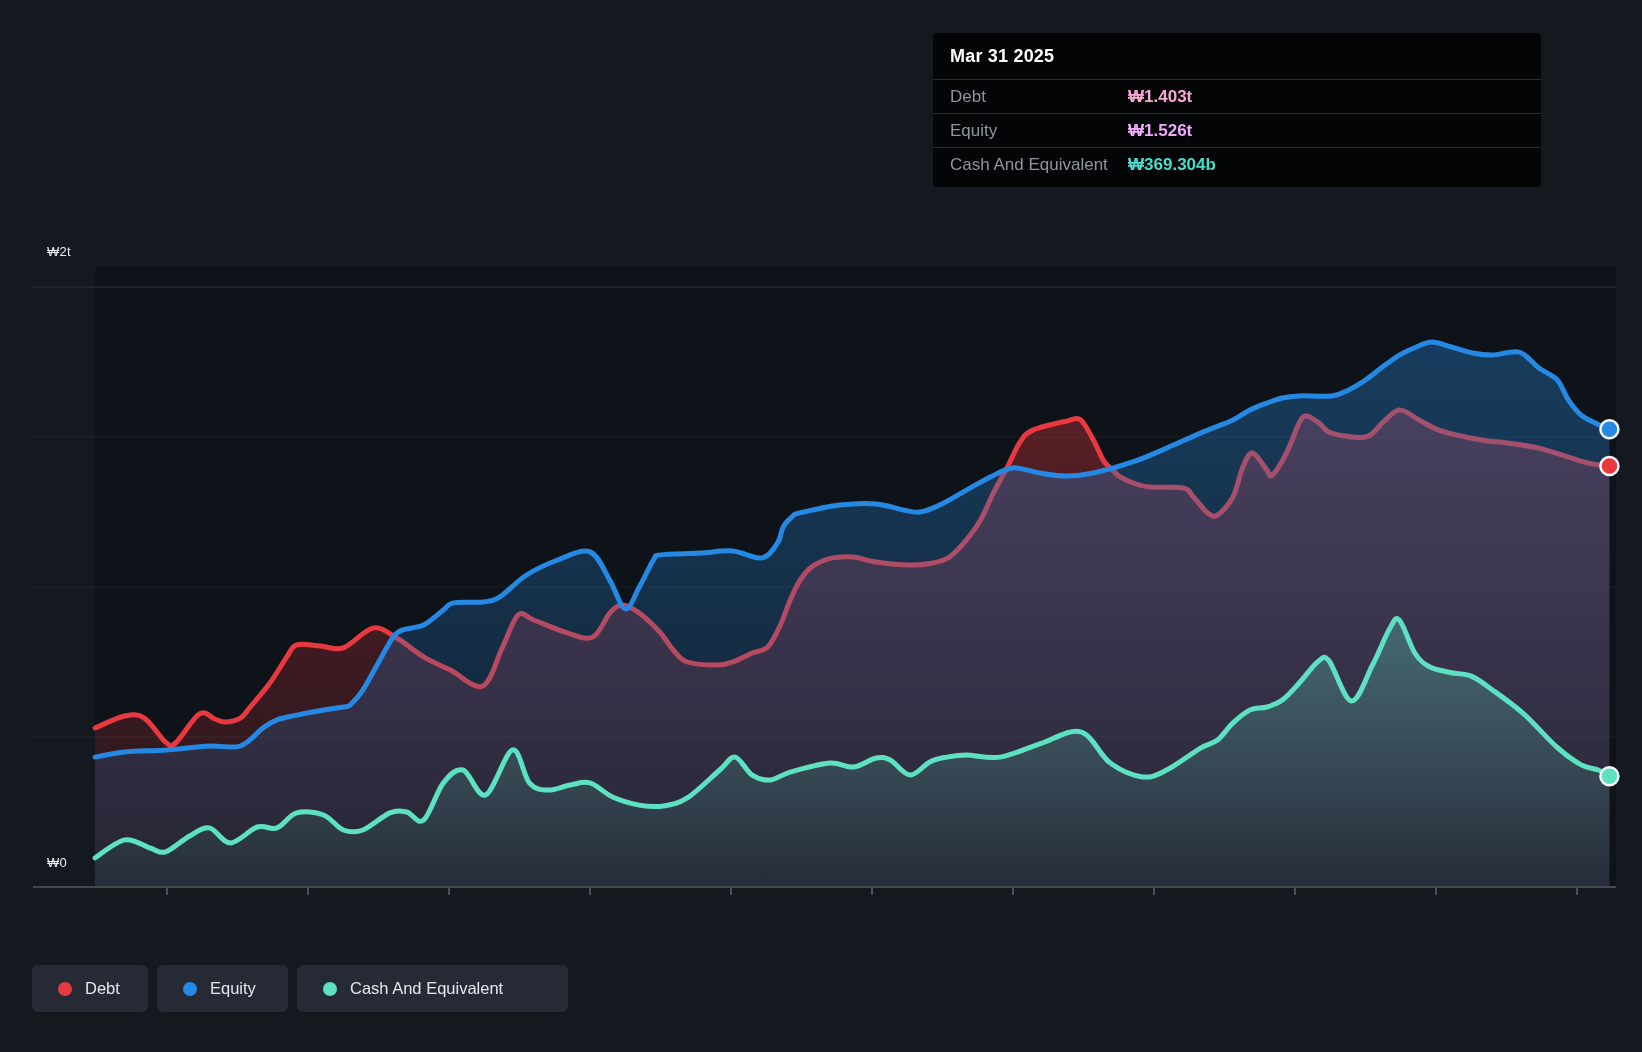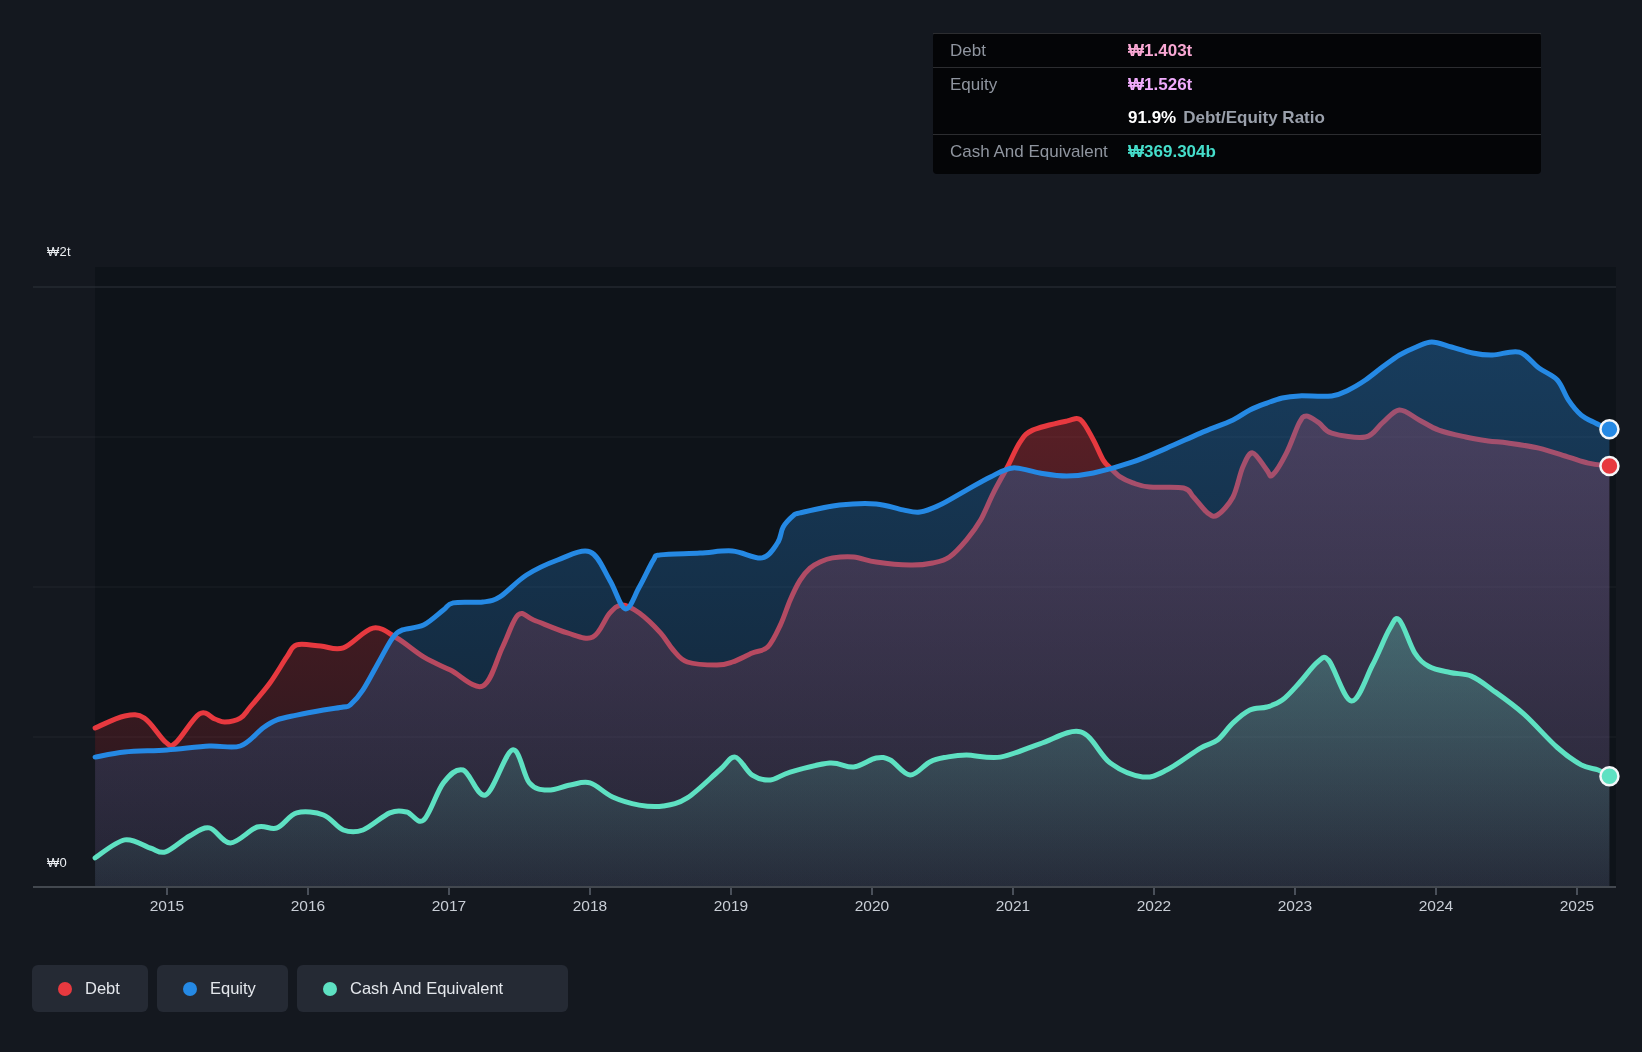--- a/index.html
+++ b/index.html
@@ -84,48 +84,30 @@
       <line x1="1436" y1="888" x2="1436" y2="895" stroke="#4a505a" stroke-width="2"></line>
       <line x1="1577" y1="888" x2="1577" y2="895" stroke="#4a505a" stroke-width="2"></line>
       <circle cx="1609.4300000000026" cy="466.1" r="9" fill="#e7393f" stroke="#f4f6f8" stroke-width="2.5"></circle>
       <circle cx="1609.4300000000026" cy="429.2" r="9" fill="#2589e4" stroke="#f4f6f8" stroke-width="2.5"></circle>
       <circle cx="1609.4300000000026" cy="776.21" r="9" fill="#5ee1c2" stroke="#f4f6f8" stroke-width="2.5"></circle>
     </svg>
 
   <div class="axis-label" style="left:47px;top:244px;">₩2t</div>
   <div class="axis-label" style="left:47px;top:855px;">₩0</div>
 
-  <div id="x-labels" style="position:absolute;left:0;top:897px;height:22px;width:1642px;">
-      <div class="year" style="left: 127px;">2015</div>
-      <div class="year" style="left: 268px;">2016</div>
-      <div class="year" style="left: 409px;">2017</div>
-      <div class="year" style="left: 550px;">2018</div>
-      <div class="year" style="left: 691px;">2019</div>
-      <div class="year" style="left: 832px;">2020</div>
-      <div class="year" style="left: 973px;">2021</div>
-      <div class="year" style="left: 1114px;">2022</div>
-      <div class="year" style="left: 1255px;">2023</div>
-      <div class="year" style="left: 1396px;">2024</div>
-      <div class="year" style="left: 1537px;">2025</div>
-    </div>
 
   <div id="tooltip">
+    <div class="tt-title">Mar 31 2025</div>
     <div class="tt-row bordered">
       <div class="tt-label">Debt</div>
       <div class="tt-value val-red">₩1.403t</div>
     </div>
     <div class="tt-row bordered">
       <div class="tt-label">Equity</div>
       <div class="tt-value val-blue">₩1.526t</div>
-    </div>
-    <div class="tt-row">
-      <div class="tt-label"></div>
-      <div class="tt-value">
-        <span class="ratio-pct">91.9%</span><span class="ratio-text">Debt/Equity Ratio</span>
-      </div>
     </div>
     <div class="tt-row bordered">
       <div class="tt-label">Cash And Equivalent</div>
       <div class="tt-value val-teal">₩369.304b</div>
     </div>
   </div>
 
   <div id="legend">
       <div class="legend-pill" style="left: 32px; width: 116px;">
         <span class="legend-dot" style="background: rgb(231, 57, 63);"></span>

